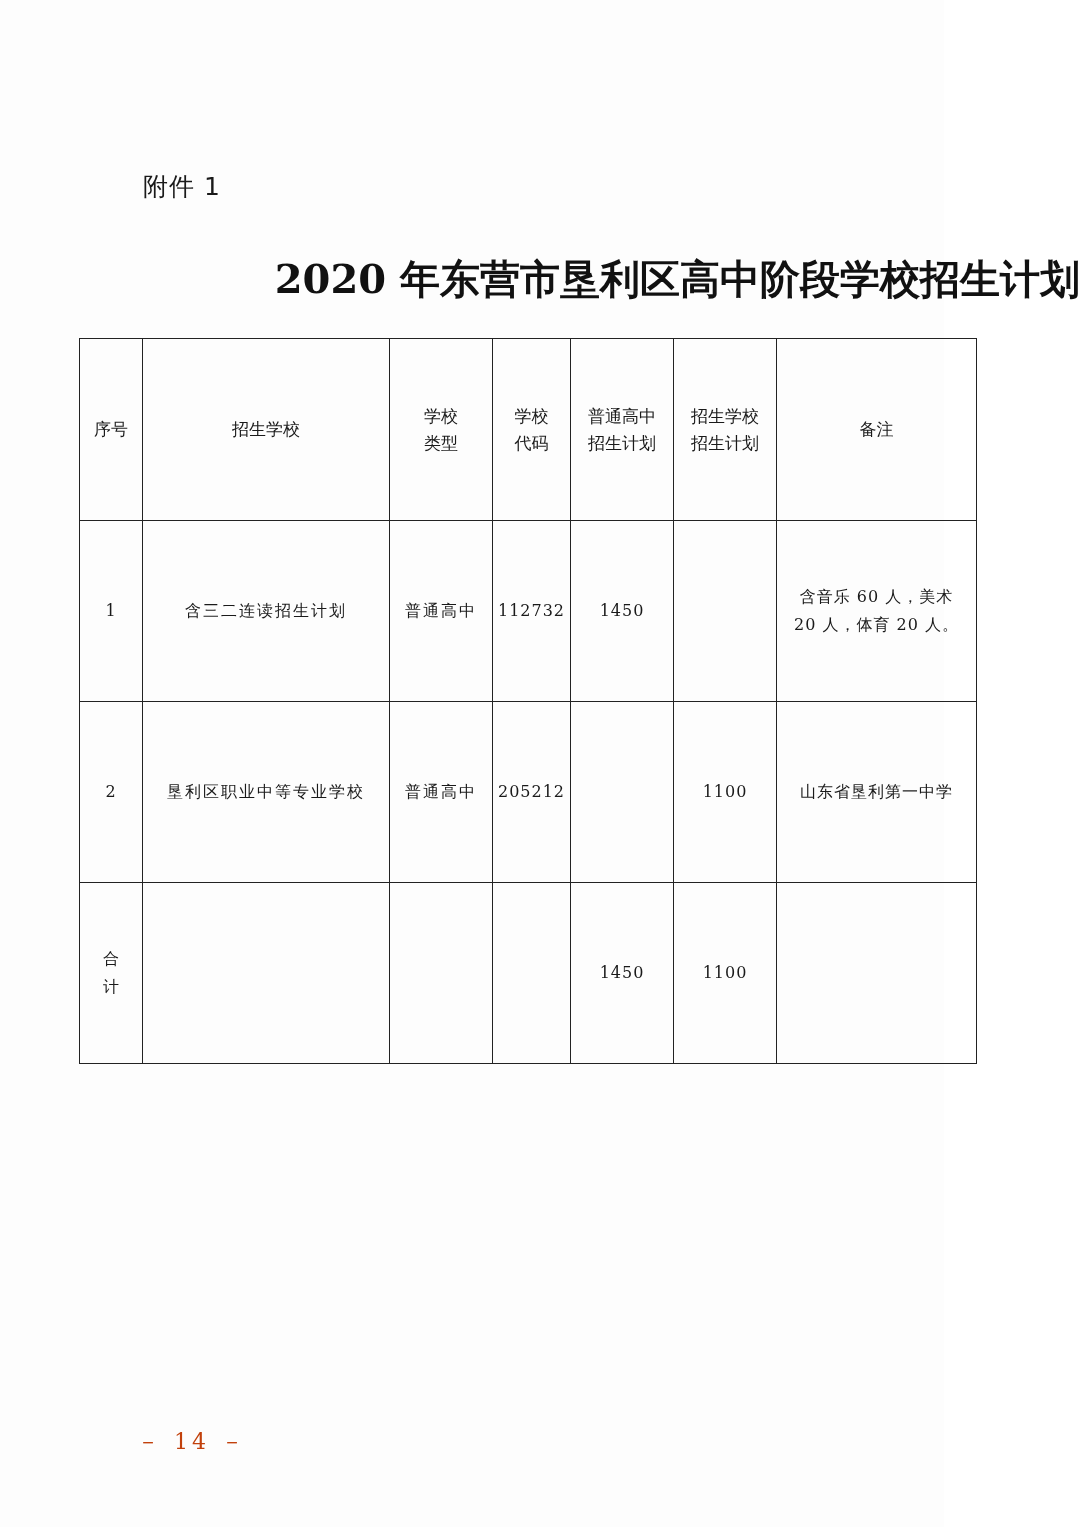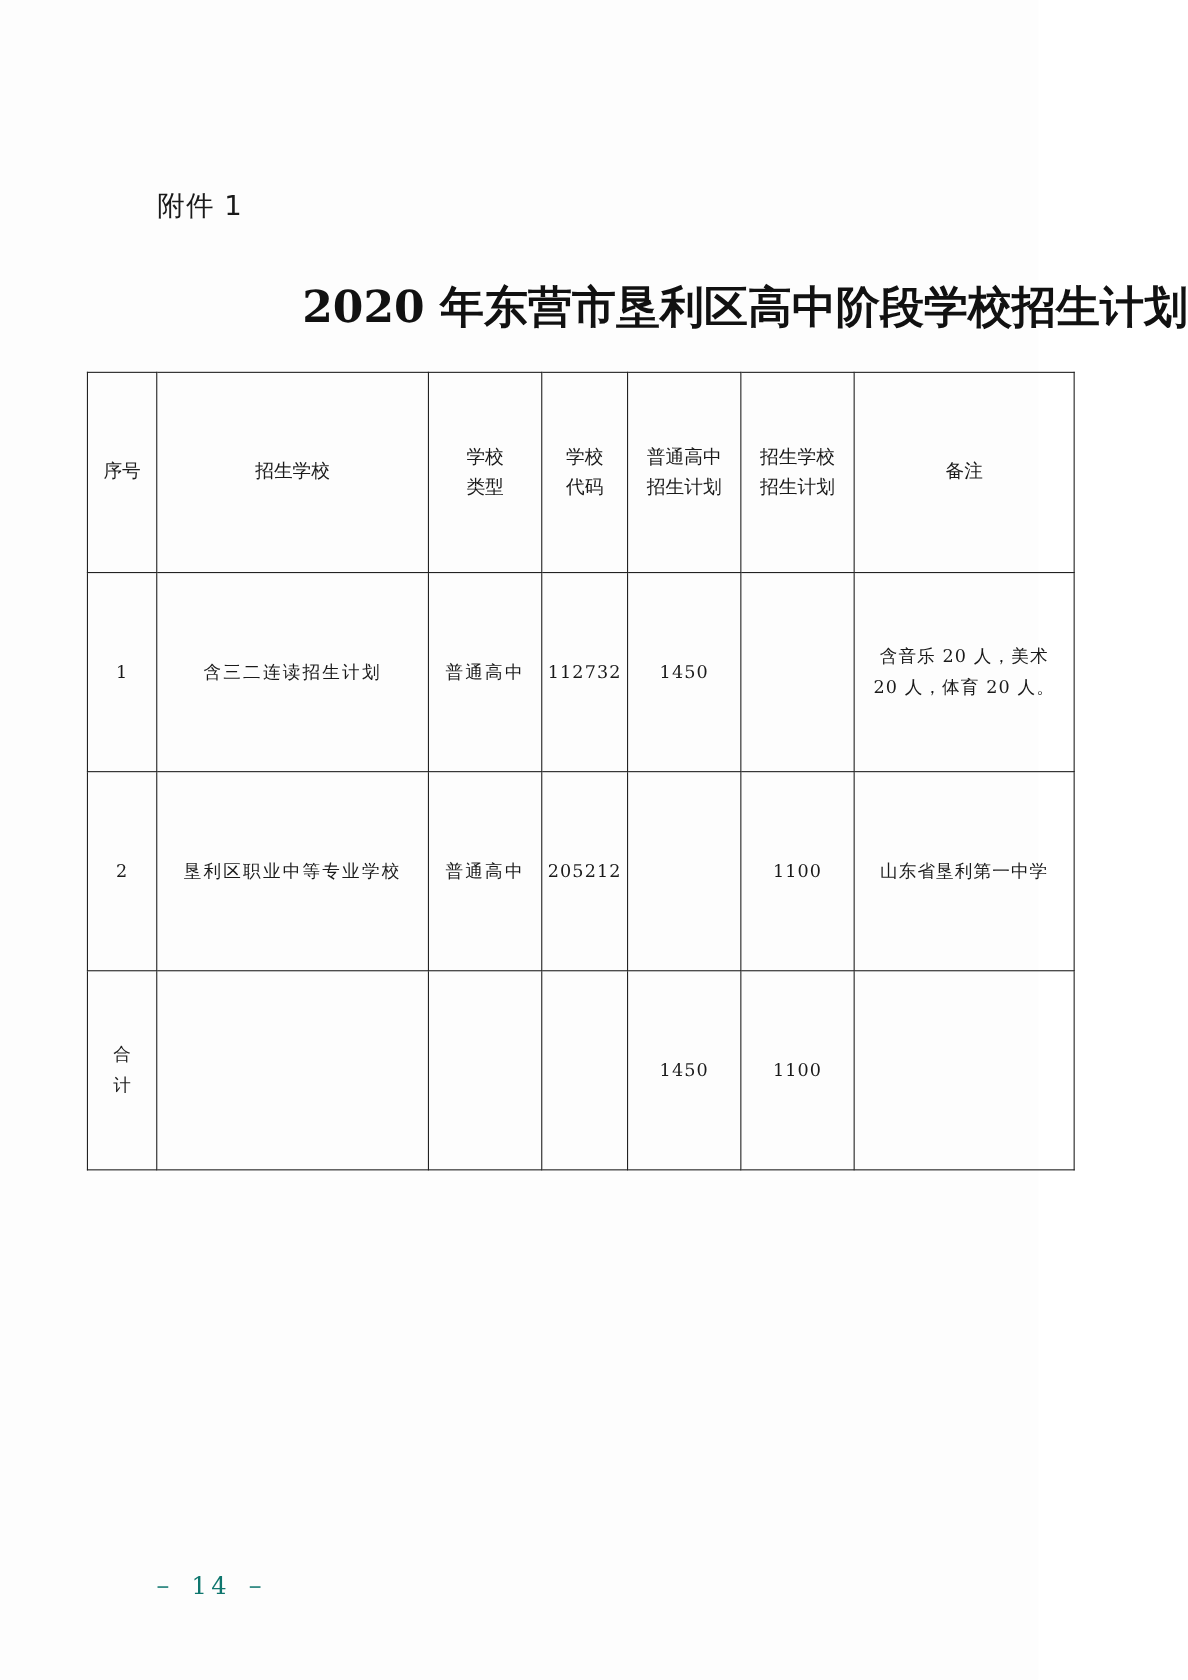--- a/index.html
+++ b/index.html
@@ -90,21 +90,21 @@
       width: 1em;
       line-height: 28px;
       word-break: break-all;
     }
     .page-number {
       position: absolute;
       left: 137px;
       top: 1427px;
       font-family: "DejaVu Serif", "Liberation Serif", serif;
       font-size: 22px;
-      color: #0f766e;
+      color: #c2410c;
       letter-spacing: 4px;
     }
   </style>
 </head>
 <body>
 
 <div class="page">
 
   <div class="attachment-label">附件 1</div>
 
@@ -145,21 +145,21 @@
     </thead>
     <tbody>
       <tr>
         <td class="num">1</td>
         <td class="left-text">含三二连读招生计划</td>
         <td class="spaced">普通高中</td>
         <td class="num">112732</td>
         <td class="num">1450</td>
         <td class="num"></td>
         <td class="remark">
-          <span>含音乐 20 人，美术</span><br>
+          <span>含音乐 60 人，美术</span><br>
           <span>20 人，体育 20 人。</span>
         </td>
       </tr>
       <tr>
         <td class="num">2</td>
         <td class="left-text">垦利区职业中等专业学校</td>
         <td class="spaced">普通高中</td>
         <td class="num">205212</td>
         <td class="num"></td>
         <td class="num">1100</td>

